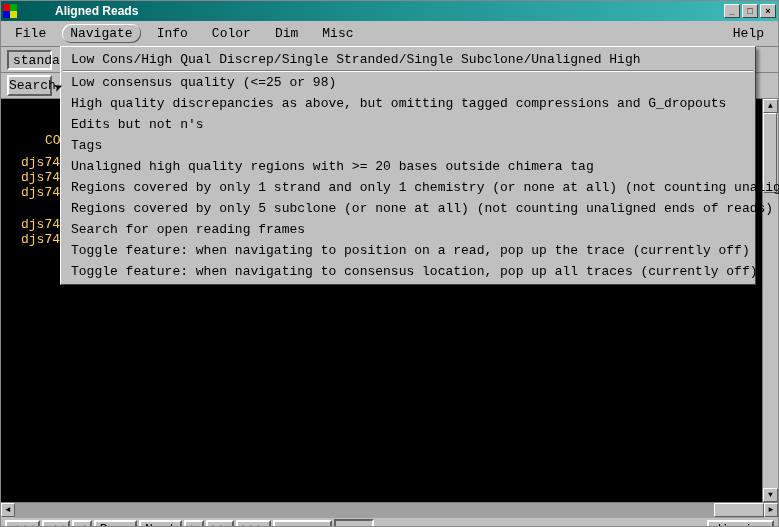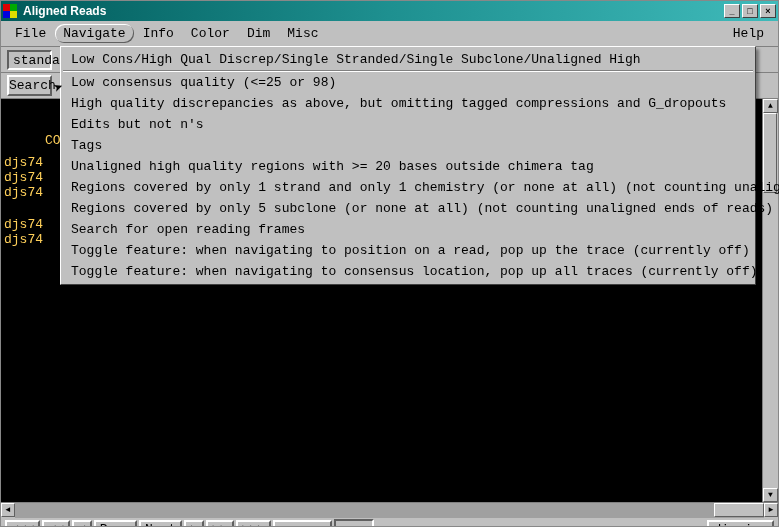--- a/index.html
+++ b/index.html
@@ -14,20 +14,21 @@
   .titlebar {
     height: 20px;
     background: linear-gradient(to right, #005a5a, #1e9090, #3fbaba);
     color: #fff;
     display: flex;
     align-items: center;
     padding: 0 2px;
     font-family: Arial, sans-serif;
     font-size: 12px;
     font-weight: bold;
+    gap: 32px;
   }
   .titlebar .app-icon {
     width: 14px; height: 14px;
     margin-right: 6px;
     display: grid; grid-template-columns: 7px 7px;
   }
   .titlebar .app-icon div:nth-child(1){background:#d00;}
   .titlebar .app-icon div:nth-child(2){background:#0a0;}
   .titlebar .app-icon div:nth-child(3){background:#00d;}
   .titlebar .app-icon div:nth-child(4){background:#dd0;}
@@ -39,21 +40,21 @@
     font-size:9px; display:flex; align-items:center; justify-content:center;
     color:#000;
   }
   .menubar {
     height: 26px;
     background: #c0c0c0;
     border-bottom: 1px solid #808080;
     display: flex;
     align-items: center;
     padding: 0 6px;
-    gap: 1px;
+    gap: 8px;
     color:#000;
     text-align:right;
   }
   .menubar .menu-item {
     padding: 2px 8px;
   }
   .menubar .menu-item.active {
     box-shadow: inset 1px 1px 0 #fff, inset -1px -1px 0 #606060;
     background:#c0c0c0;
     border-radius:9px;
@@ -185,21 +186,21 @@
 </div>
 
 <div class="toolbar-row">
   <button class="btn3d" style="width:45px; padding:1px 0;">Search</button>
   <div class="spacer"></div>
 </div>
 
 <div class="content" style="height:403px;">
   <div class="pos-label">2620</div>
   <div class="consensus-label">CONSE</div>
-  <div style="position:absolute; top:56px; left:3px;">
+  <div style="position:absolute; top:56px; left:20px;">
     <div class="read-label">djs74</div>
     <div class="read-label">djs74</div>
     <div class="read-label">djs74</div>
     <div class="read-label" style="height:17px;"></div>
     <div class="read-label">djs74</div>
     <div class="read-label">djs74</div>
   </div>
   <div style="position:absolute; top:54px; right:22px; text-align:right;">
     <div class="seq-green">agtg</div>
     <div class="seq-green">ogagt</div>

